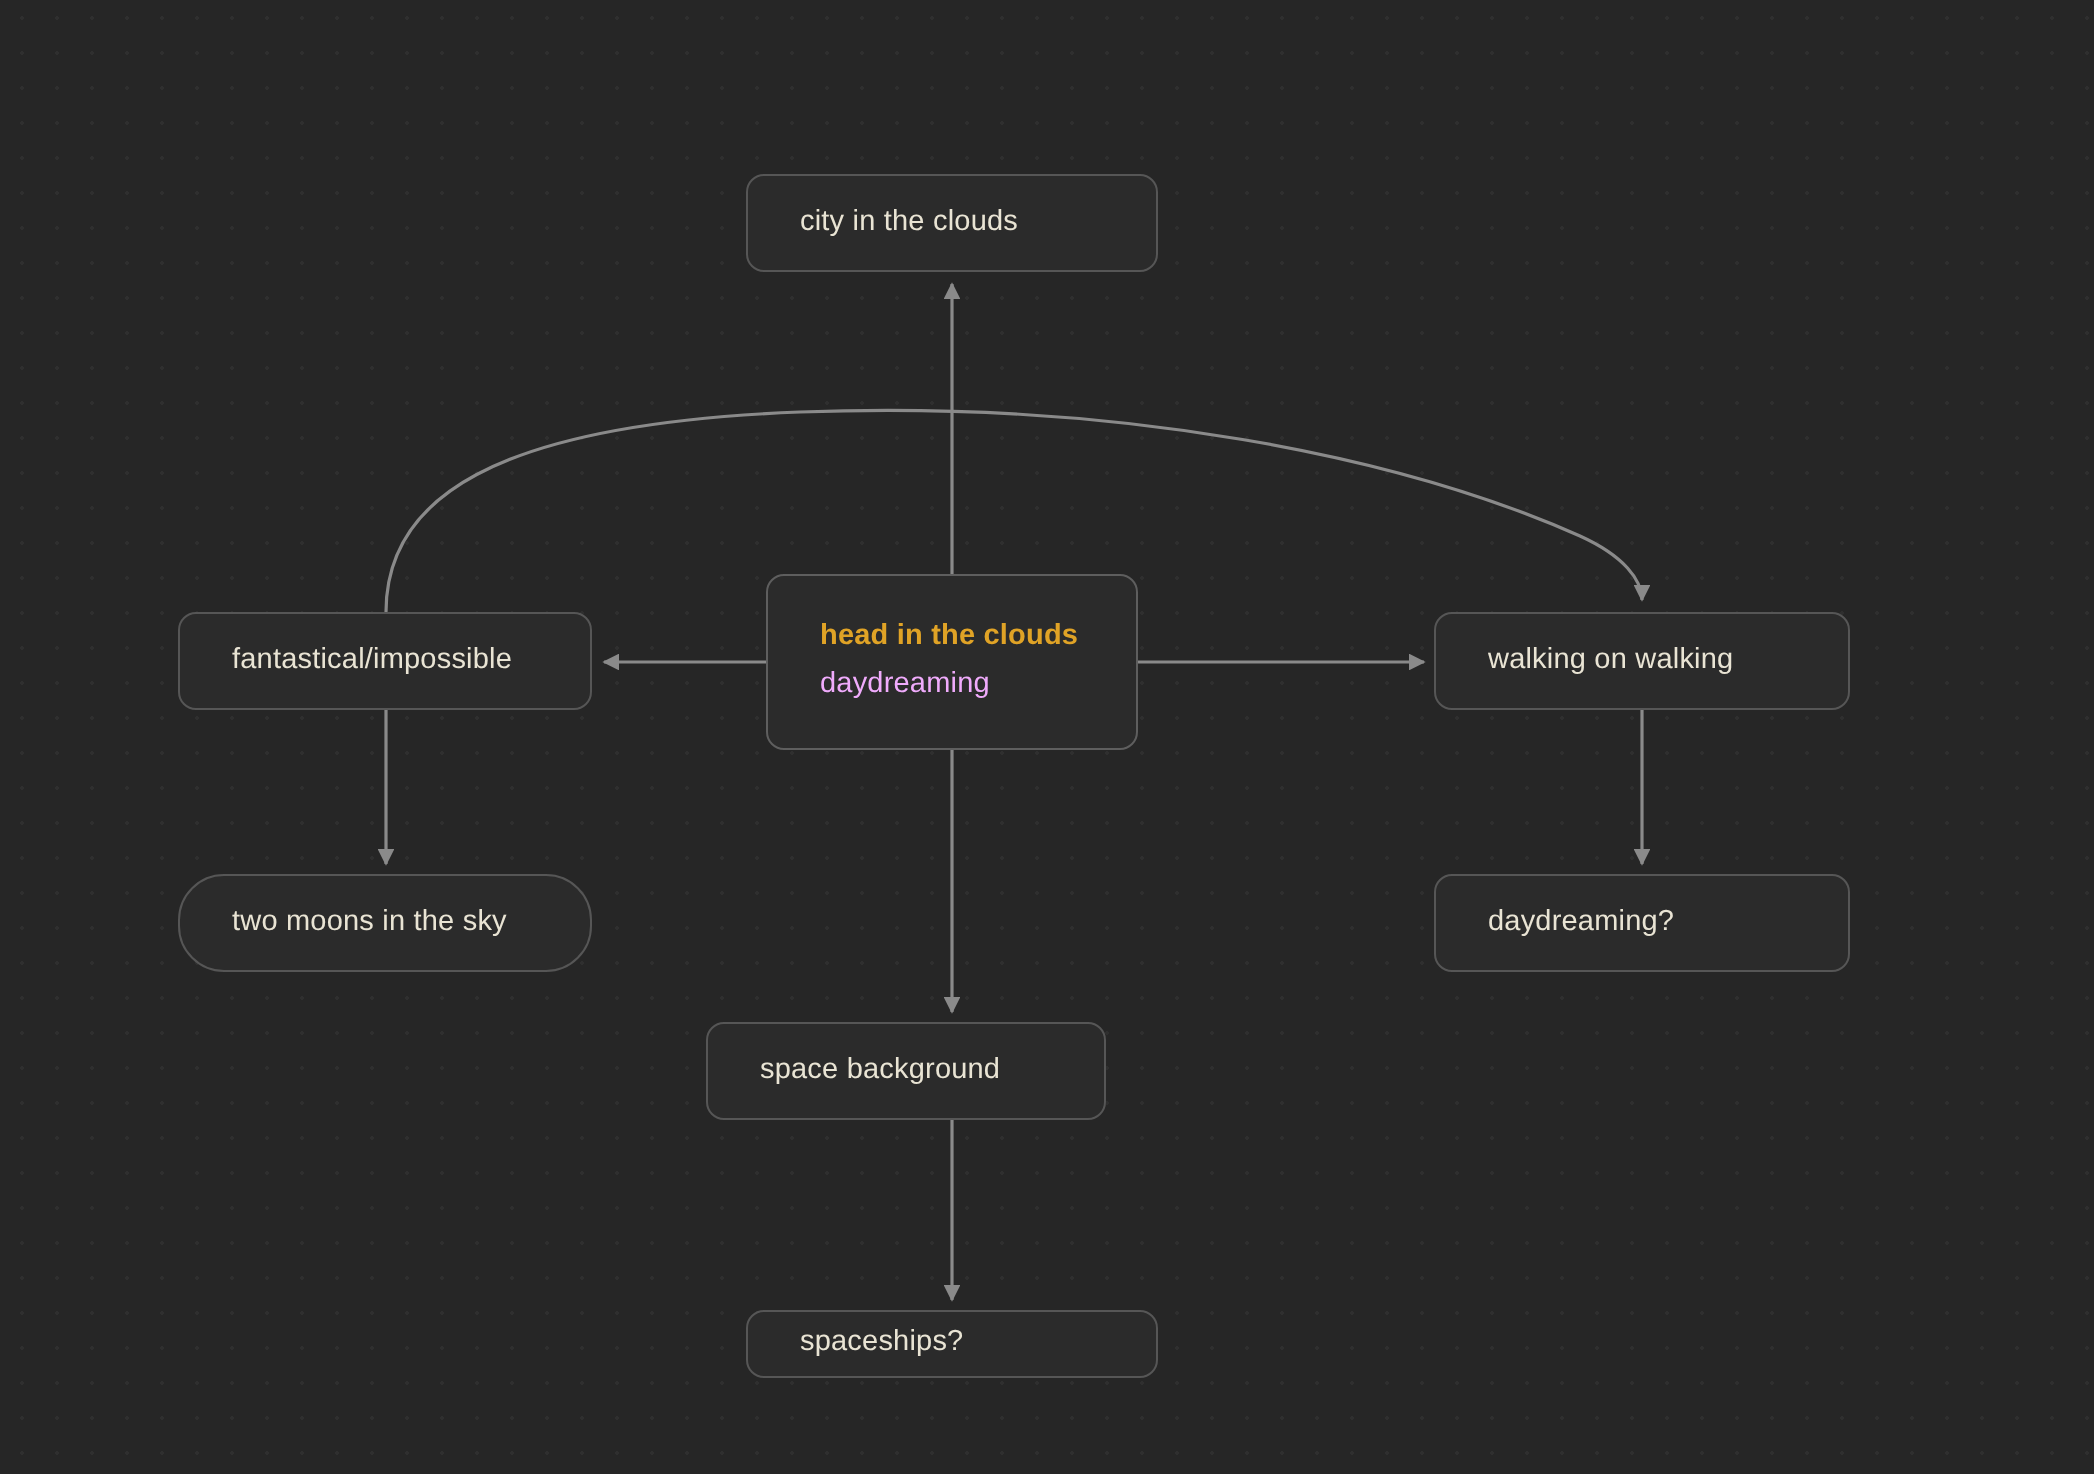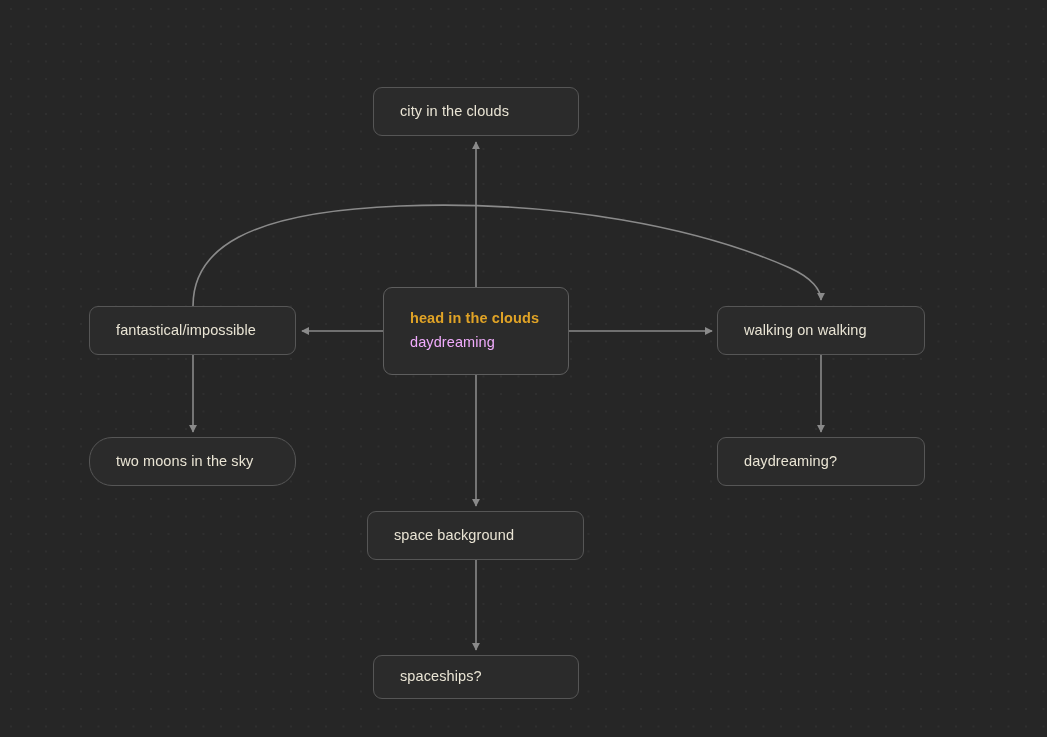--- a/index.html
+++ b/index.html
@@ -132,21 +132,21 @@
   </div>
 
   <div class="node" style="left:89px; top:437px; width:207px; height:49px;border-radius:23px;">
     <span class="label">two moons in the sky</span>
   </div>
 
   <div class="node" style="left:717px; top:437px; width:208px; height:49px;">
     <span class="label">daydreaming?</span>
   </div>
 
-  <div class="node" style="left:367px; top:511px; width:217px; height:49px;">
+  <div class="node" style="left:353px; top:511px; width:200px; height:49px;">
     <span class="label">space background</span>
   </div>
 
-  <div class="node" style="left:373px; top:655px; width:206px; height:44px;">
+  <div class="node" style="left:373px; top:655px; width:206px; height:34px;">
     <span class="label">spaceships?</span>
   </div>
 
 </div>
 
 </body></html>

